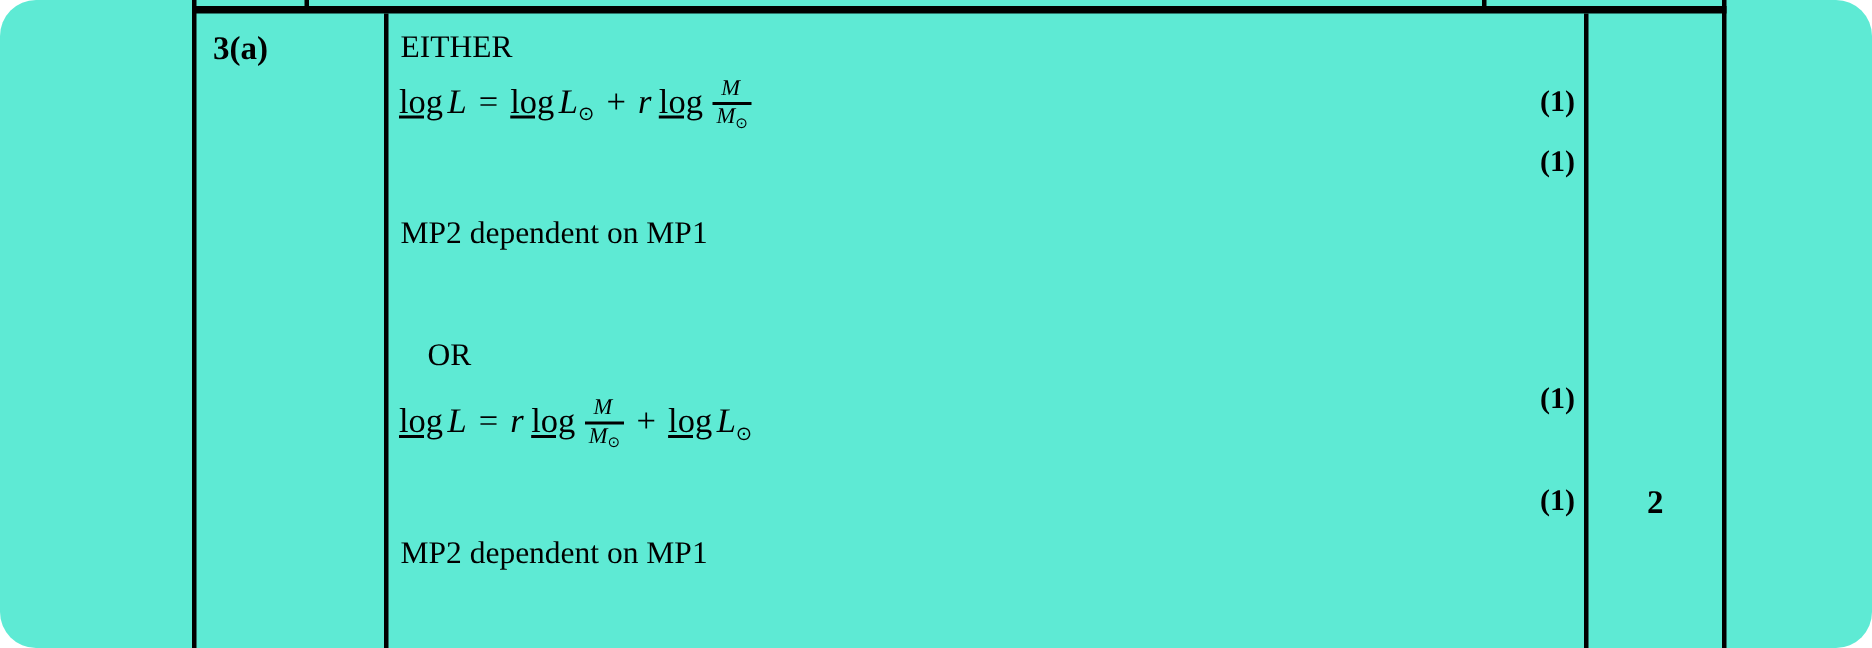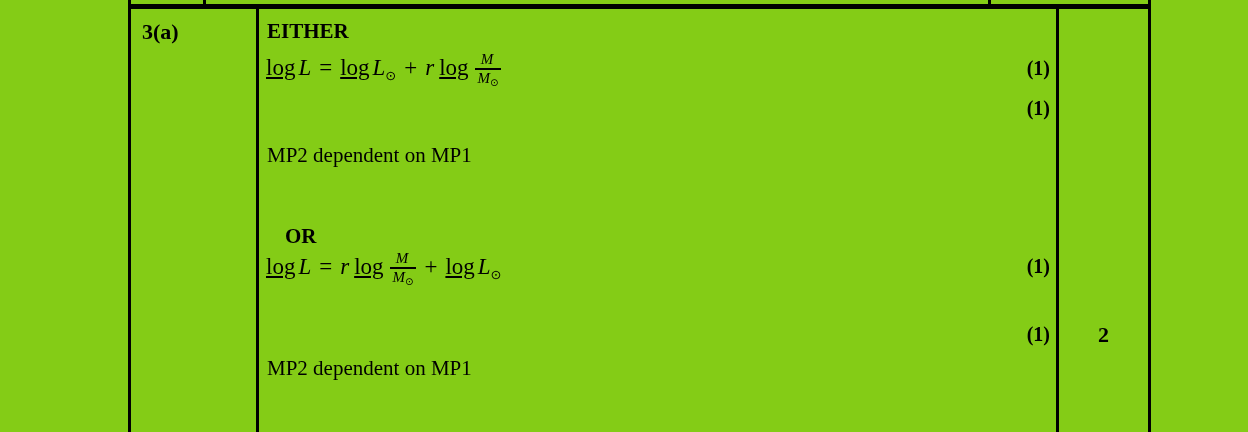--- a/index.html
+++ b/index.html
@@ -1,29 +1,30 @@
 <!DOCTYPE html>
 <html><head>
 <meta charset="utf-8">
 <style>
   html,body { margin:0; padding:0; background:#ffffff; }
   .page {
     position:relative;
     width:1248px; height:432px;
-    background:#84cc16;
+    background:#5eead4;
     font-family:"Liberation Serif","DejaVu Serif",serif;
     color:#000000;
     overflow:hidden;
+    border-radius:24px;
   }
   
   .vl, .hl { position:absolute; background:#000000; }
 
   
   .line { position:absolute; font-size:21px; white-space:nowrap; }
-  .bold { font-weight:bold;text-align:right; }
+  .bold { font-weight:normal;text-align:right; }
   .it { font-style:italic; }
 
   .qnum { position:absolute; left:142px; top:19px; font-size:22px; font-weight:bold; }
 
   
   .eq { position:absolute; font-size:23px; white-space:nowrap; }
   .eq .fn { padding-left:5px;text-decoration:underline; }
   .eq .fn.first { padding-left:0; }
   .eq .var { font-style:italic; padding-left:3px; }
   .eq .rel { padding:0 8px; }
@@ -62,21 +63,21 @@
     <span class="fn first">log</span><span class="var">L</span><span class="rel">=</span><span class="fn first">log</span><span class="var">L</span><span class="sub-sun">⊙</span><span class="rel">+</span><span class="var" style="padding-left:0;">r</span><span class="fn">log</span><span class="frac"><span class="fnum var">M</span><span class="fden"><span class="var">M</span><span class="sub-sun-sm">⊙</span></span></span>
   </div>
   <div class="mark" style="top:57px;">(1)</div>
 
   <div class="mark" style="top:97px;">(1)</div>
 
   <div class="line" style="left:267px; top:143px;">MP2 dependent on MP1</div>
 
   <div class="line bold" style="left:285px; top:224px;">OR</div>
 
-  <div class="eq" style="left:266px; top:250px;">
+  <div class="eq" style="left:266px; top:264px;">
     <span class="fn first">log</span><span class="var">L</span><span class="rel">=</span><span class="var" style="padding-left:0;">r</span><span class="fn">log</span><span class="frac"><span class="fnum var">M</span><span class="fden"><span class="var">M</span><span class="sub-sun-sm">⊙</span></span></span><span class="rel">+</span><span class="fn first">log</span><span class="var">L</span><span class="sub-sun">⊙</span>
   </div>
   <div class="mark" style="top:255px;">(1)</div>
 
   <div class="mark" style="top:323px;">(1)</div>
 
   <div class="line" style="left:267px; top:356px;">MP2 dependent on MP1</div>
 
   <div class="total" style="top:322px;">2</div>
 

